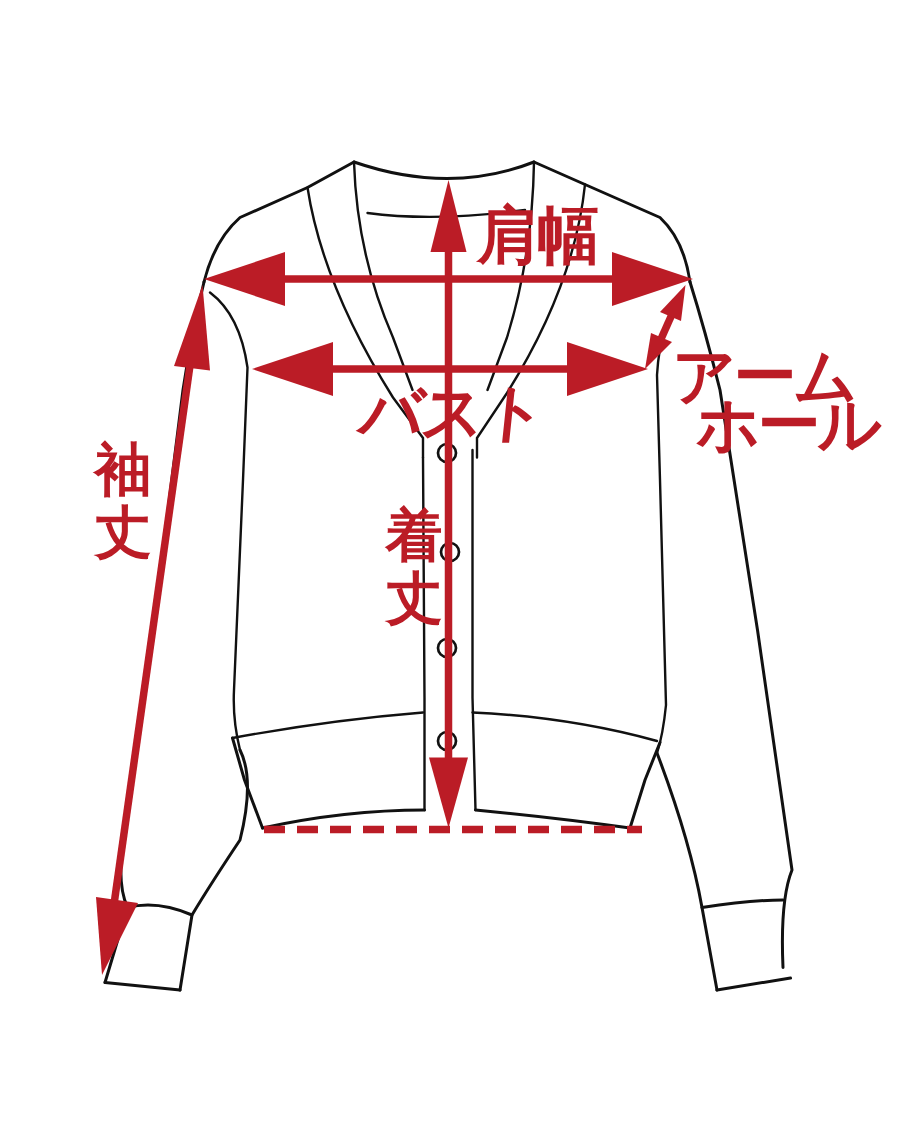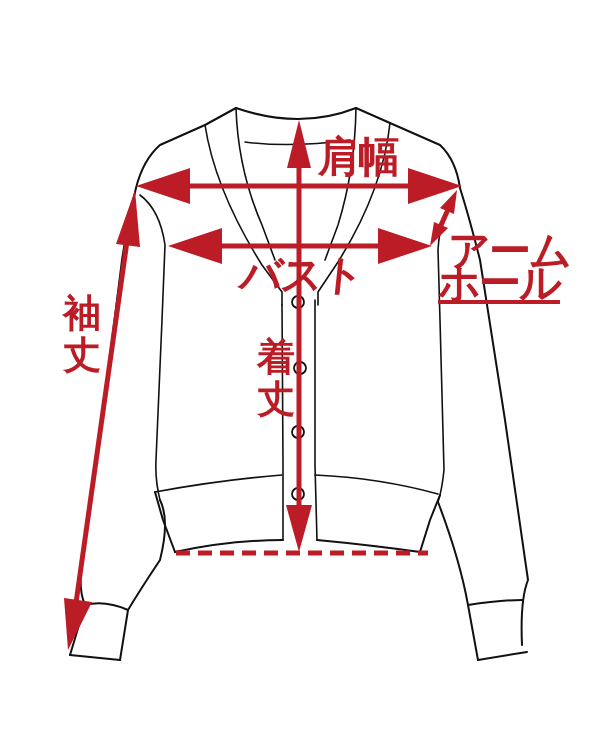--- a/index.html
+++ b/index.html
@@ -102,21 +102,21 @@
   </g>
 
   <line class="hem-dash" x1="176" y1="553" x2="428" y2="553"></line>
 </svg>
 
 <div class="label label-horiz" style="left:318px; top:136px;">肩幅</div>
 
 <div class="label label-horiz" style="left:240px; top:254px; transform:skewX(-6deg);">バスト</div>
 
 <div class="label label-horiz" style="left:448px; top:230px;">アーム</div>
-<div class="label label-horiz" style="left:438px; top:262px;text-decoration:underline;">ホール</div>
+<div class="label label-horiz" style="left:464px; top:262px;">ホール</div>
 
 <div class="label label-vert" style="left:62px; top:292px;">
   <div>袖</div>
   <div>丈</div>
 </div>
 
 <div class="label label-vert" style="left:256px; top:336px;">
   <div>着</div>
   <div>丈</div>
 </div>

